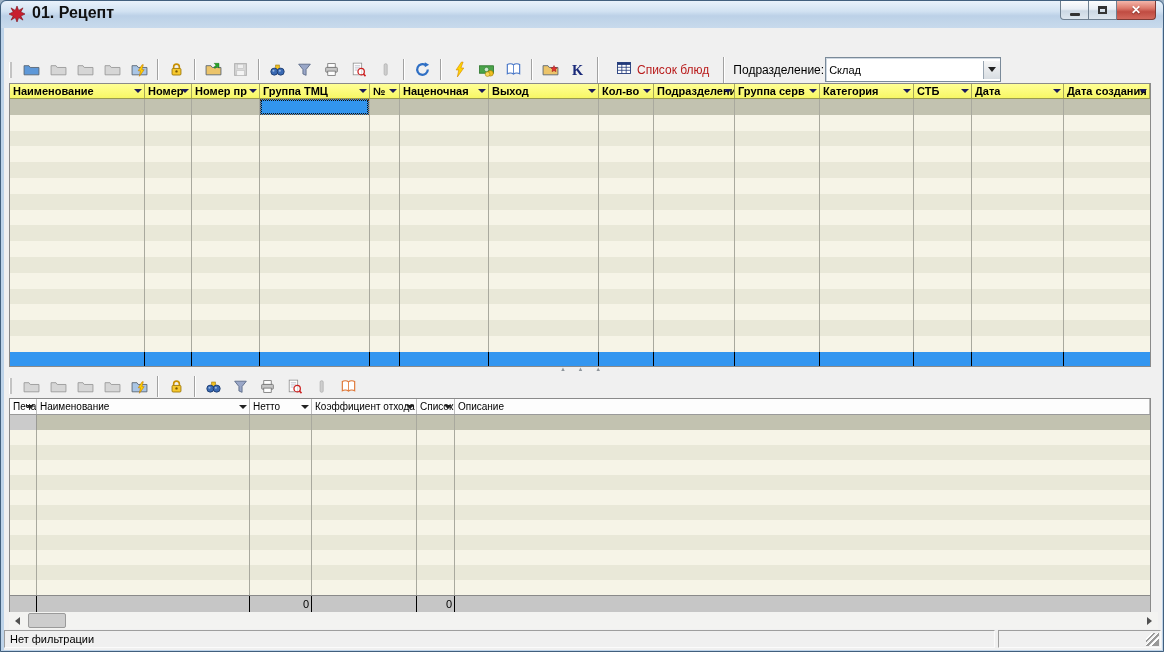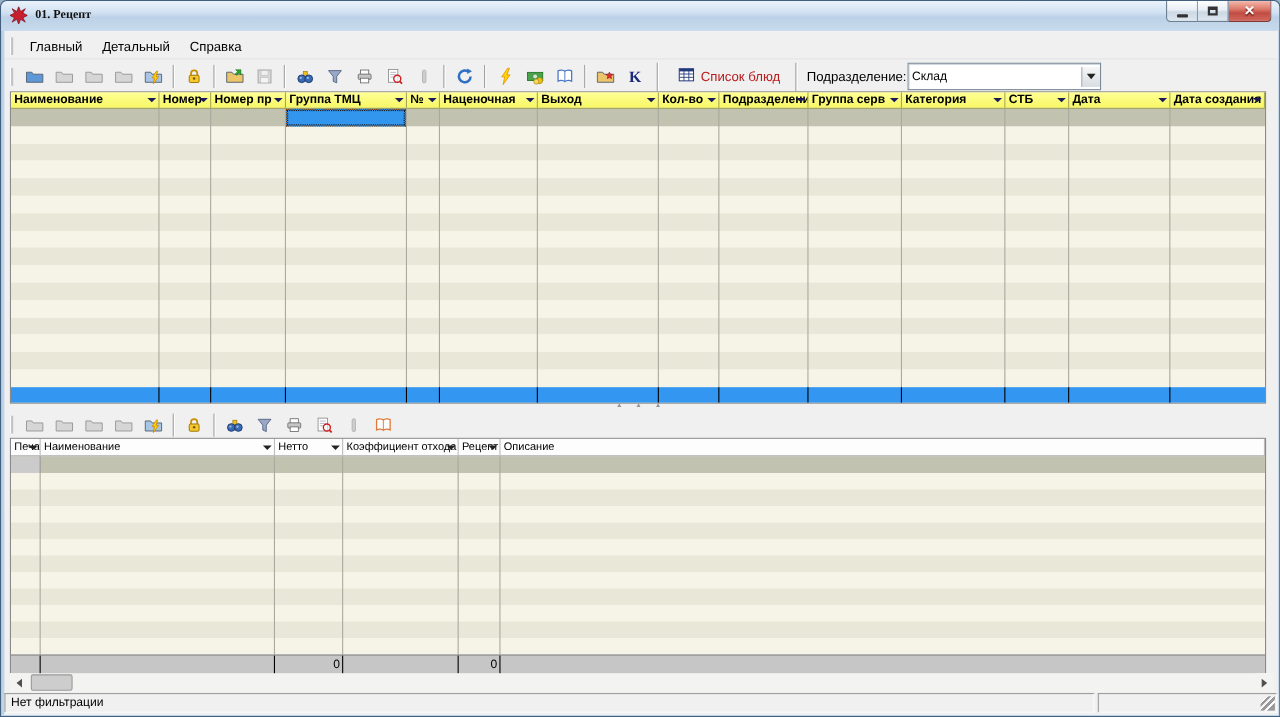--- a/index.html
+++ b/index.html
@@ -3,21 +3,21 @@
 <meta charset="utf-8">
 <style>
   html,body{margin:0;padding:0;background:#9ab0c4;font-family:"Liberation Sans",sans-serif;overflow:hidden;}
   *{box-sizing:border-box;cursor:default;user-select:none;}
   .window{position:relative;width:1164px;height:652px;background:#bdd3e9;border:1px solid #42607e;border-radius:6px 6px 0 0;overflow:hidden;}
   .titlebar{position:absolute;left:0;top:0;width:100%;height:27px;
     background:linear-gradient(180deg,#e9f2fb 0%,#d2e2f2 38%,#bcd1e7 55%,#c8daec 100%);
     display:flex;align-items:center;border-radius:6px 6px 0 0;}
   .appicon{width:17px;height:17px;margin:0 6px 0 8px;display:flex;}
   .appicon svg{width:16px;height:16px;}
-  .wtitle{font-size:11px;font-weight:700;color:#111;padding-bottom:3px;font-family:Liberation Serif, serif;}
+  .wtitle{font-size:16px;font-weight:700;color:#111;padding-bottom:3px;}
   .winbtns{position:absolute;right:7px;top:0;display:flex;}
   .wbtn{height:19px;border:1px solid #6e7f90;border-top:none;display:flex;align-items:center;justify-content:center;
     background:linear-gradient(#fdfdfd,#e8eef5 45%,#ccd8e4 55%,#dde6ef);}
   .wbtn-min{width:29px;border-radius:0 0 0 4px;}
   .wbtn-max{width:28px;border-left:none;}
   .wbtn-close{width:39px;border-left:none;border-radius:0 0 4px 0;border-color:#7e3a34;
     background:linear-gradient(#f4b6aa,#dd7a6c 40%,#c04c42 60%,#d2685c);}
   .g-min{width:10px;height:3px;background:#333;margin-top:8px;border-radius:1px;}
   .g-max{width:9px;height:8px;border:2px solid #333;border-top-width:3px;background:transparent;}
   .g-close{color:#fff;font-size:12px;font-weight:700;text-shadow:0 1px 1px #7a2a24;line-height:1;}
@@ -105,26 +105,20 @@
         </div>
       <div class="wbtn wbtn-max">
           <span class="g-max"></span>
         </div>
       <div class="wbtn wbtn-close">
           <span class="g-close">✕</span>
         </div>
     </div>
   </div>
   <div class="client">
-    <div class="menubar">
-      <span class="grip"></span>
-      <span class="mitem">Главный</span>
-      <span class="mitem">Детальный</span>
-      <span class="mitem">Справка</span>
-    </div>
 
     <div class="toolbar tb1" id="tb1">
       <span class="grip"></span>
     <span class="tbtn">
           <svg viewBox="0 0 16 16">
             <path d="M1 13 V4.4 h4.6 l1.2 1.7 H15 V13 z" fill="#5e98d8" stroke="#55616e" stroke-width=".8" stroke-linejoin="round"></path>
           </svg>
         </span>
         <span class="tbtn dis">
           <svg viewBox="0 0 16 16">
@@ -410,21 +404,21 @@
           </svg>
         </span>
       </div>
 
     <div class="grid grid2" id="grid2">
         <div class="hdr hdr2">
           <div class="hcell" style="width: 27px;"><span>Печать</span><span class="harr"></span></div>
           <div class="hcell" style="width: 213px;"><span>Наименование</span><span class="harr"></span></div>
           <div class="hcell" style="width: 62px;"><span>Нетто</span><span class="harr"></span></div>
           <div class="hcell" style="width: 105px;"><span>Коэффициент отхода</span><span class="harr"></span></div>
-          <div class="hcell" style="width: 38px;"><span>Рецепт</span><span class="harr"></span></div>
+          <div class="hcell" style="width: 38px;"><span>Список</span><span class="harr"></span></div>
           <div class="hcell" style="width: 695px;"><span>Описание</span></div>
         </div>
         <div class="tbody" style="height: 180px;">
           <div class="trow r-sel" style="height: 15px;"></div>
           <div class="trow r-lite" style="height: 15px;"></div>
           <div class="trow r-dark" style="height: 15px;"></div>
           <div class="trow r-lite" style="height: 15px;"></div>
           <div class="trow r-dark" style="height: 15px;"></div>
           <div class="trow r-lite" style="height: 15px;"></div>
           <div class="trow r-dark" style="height: 15px;"></div>

